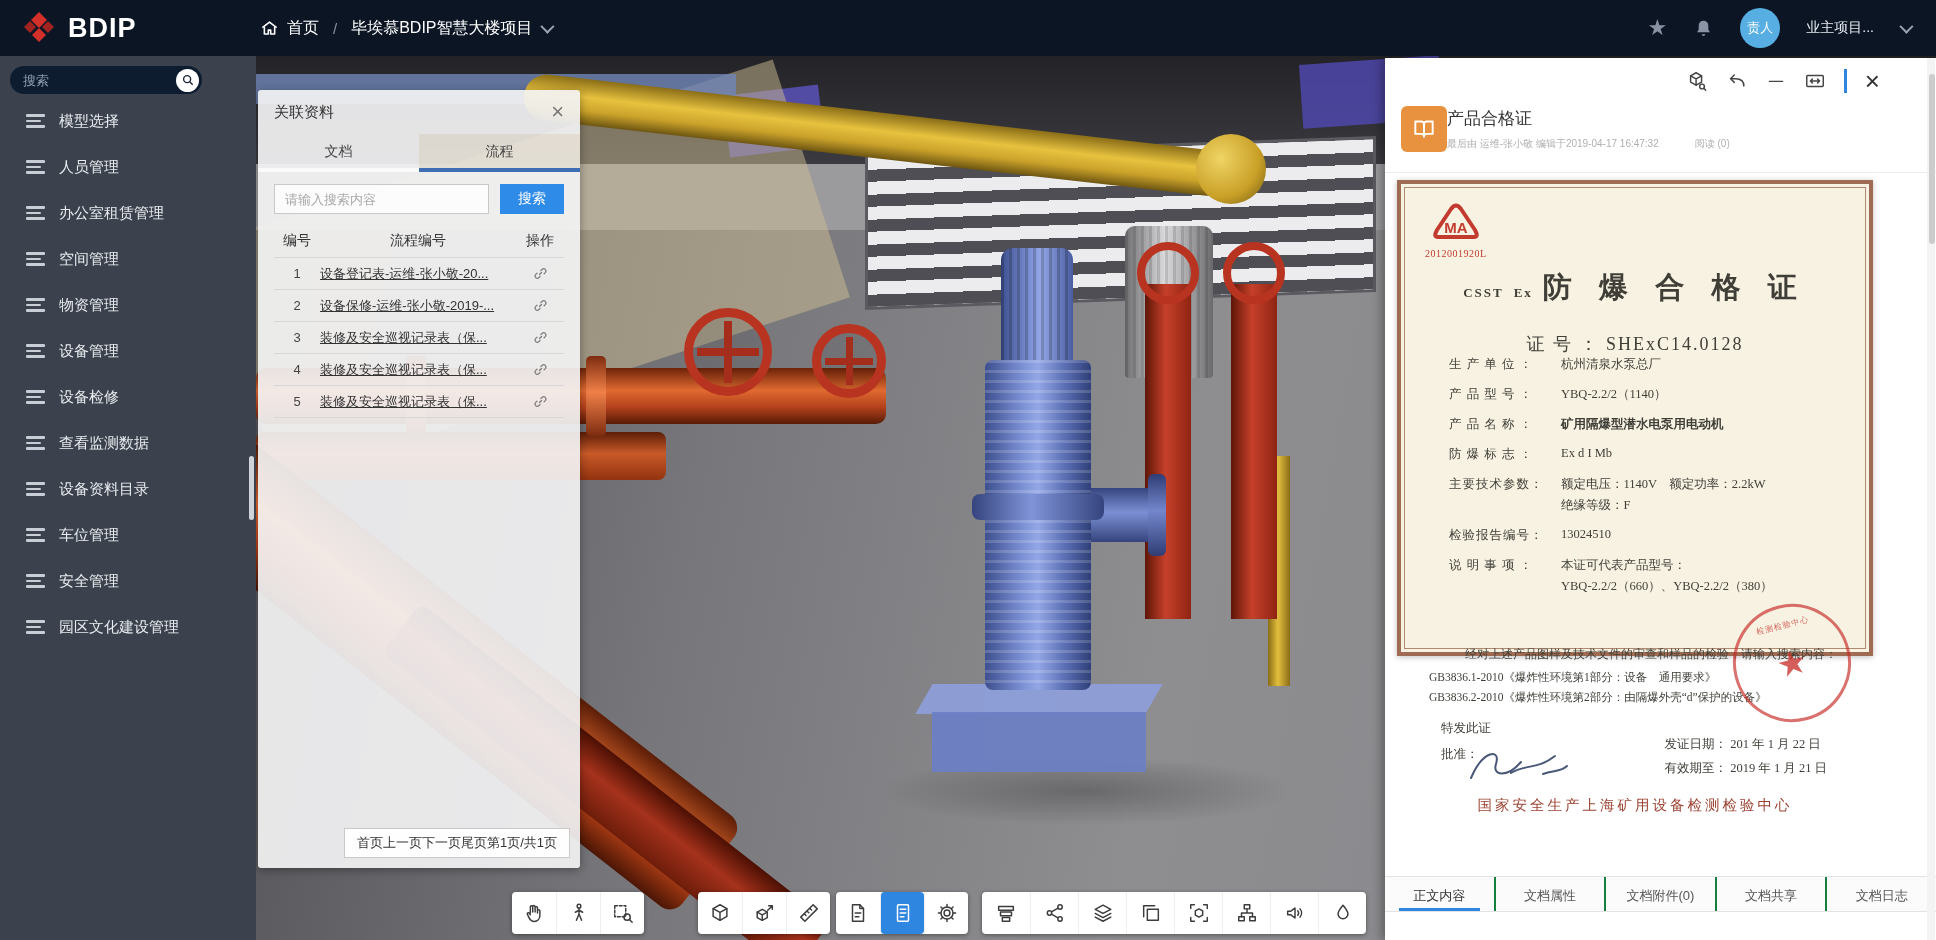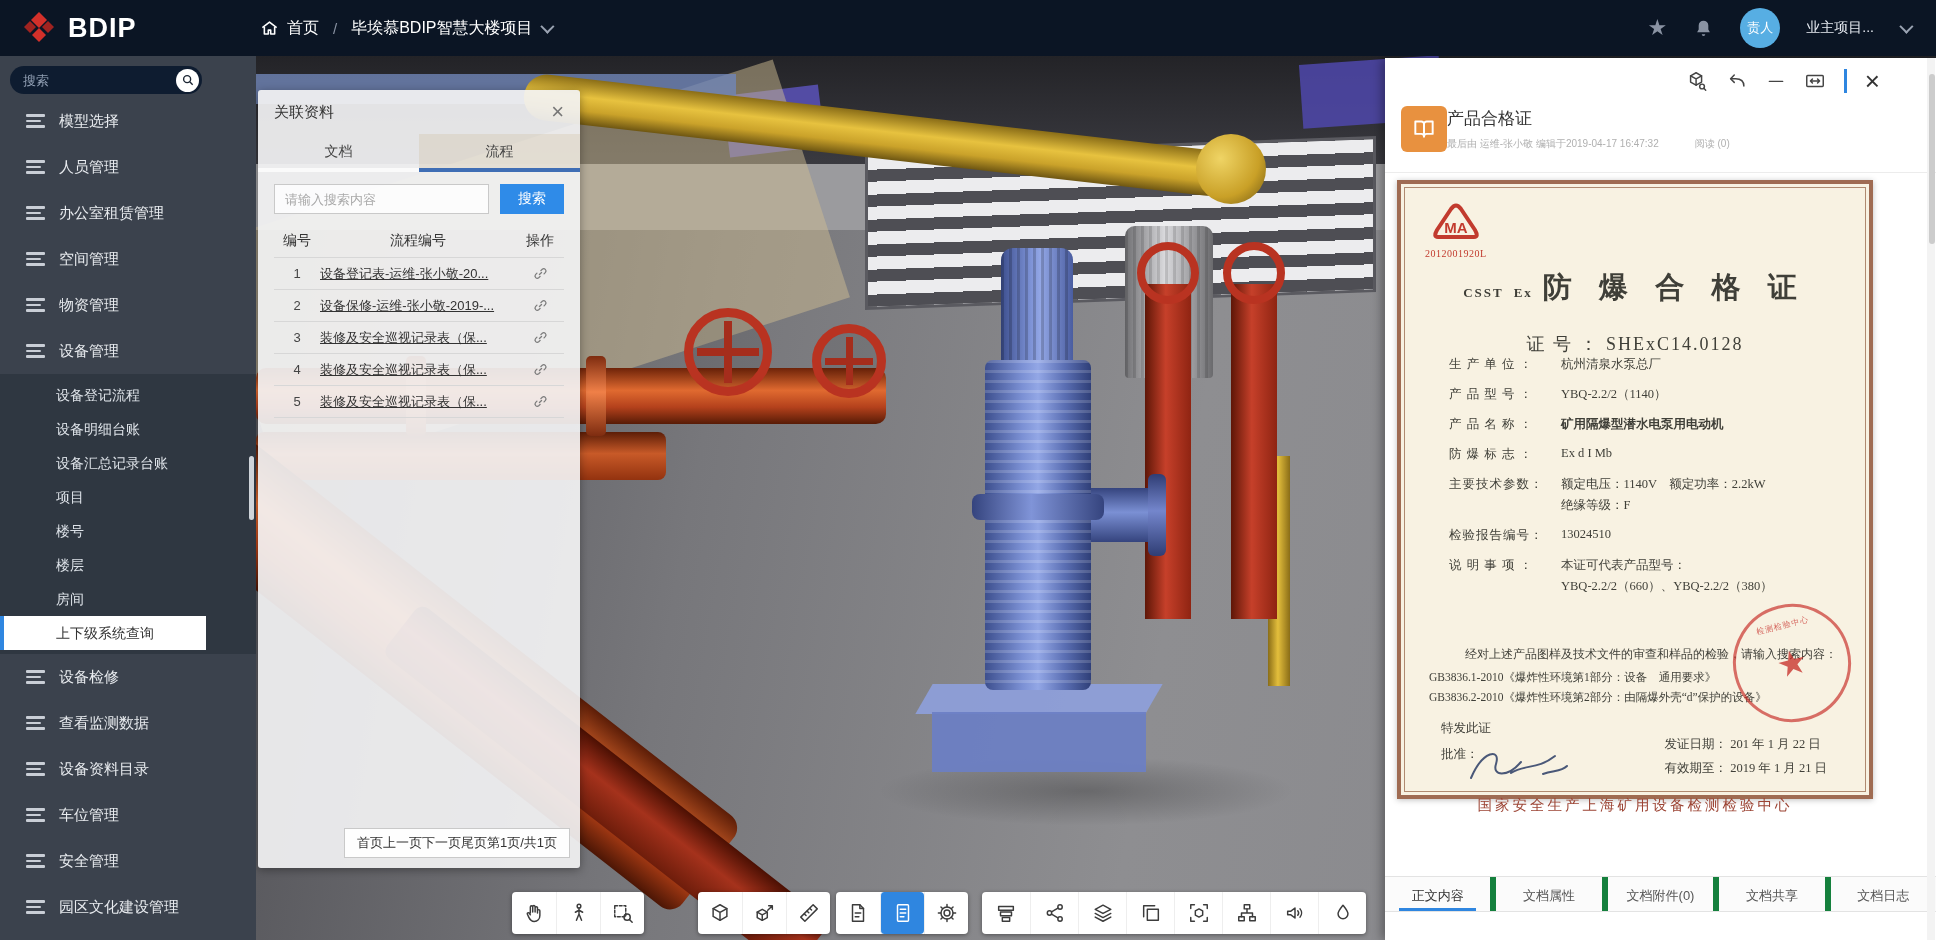--- a/index.html
+++ b/index.html
@@ -147,21 +147,21 @@
   .vbar { width:3px; height:24px; background:#2f86e0; }
   .dp-close { font-size:26px; color:#333; cursor:pointer; line-height:1; }
   .dp-titleblock { position:absolute; left:16px; top:48px; display:flex; gap:0; align-items:center; }
   .dp-bookicon { width:46px; height:46px; border-radius:6px; background:#e8913f;
     display:flex; align-items:center; justify-content:center; }
   .dp-title { font-size:17px; color:#333; }
   .dp-meta { font-size:10px; color:#b0b0b0; margin-top:7px; display:flex; gap:36px; }
   .dp-divider { position:absolute; left:0; top:114px; width:100%; height:1px; background:#ececec; }
 
   
-  .cert { position:absolute; left:12px; top:122px; width:476px; height:619px; background:#f8f2e2;
+  .cert { position:absolute; left:12px; top:122px; width:476px; height:476px; background:#f8f2e2;
     border:4px solid #9f6b52; box-shadow:inset 0 0 0 3px #f8f2e2, inset 0 0 0 4px #b08a70, 0 1px 6px rgba(0,0,0,.25);
     font-family:"Liberation Serif","DejaVu Serif",serif; color:#3f3f38; }
   .cert-body { position:relative; width:100%; height:100%; padding:14px; }
   .ma-block { position:absolute; left:24px; top:18px; text-align:center; }
   .ma-no { font-size:10px; color:#c23b2e; margin-top:2px; letter-spacing:.5px; }
   .cert-titleline { position:absolute; left:0; top:84px; width:100%; text-align:center; white-space:nowrap; }
   .cert-pre { font-size:13px; font-weight:bold; letter-spacing:2px; margin-right:6px; }
   .cert-big { font-size:29px; font-weight:bold; letter-spacing:10px; }
   .cert-noline { position:absolute; left:0; top:148px; width:100%; text-align:center; font-size:18px; letter-spacing:2px; }
   .cert-fields { position:absolute; left:48px; top:172px; right:30px; }
@@ -182,21 +182,21 @@
   .cert-seal .star { color:rgba(198,40,35,.85); font-size:34px; }
   .cert-seal .seal-text { position:absolute; top:12px; left:0; right:0; text-align:center;
     font-size:8px; color:rgba(198,40,35,.8); letter-spacing:1px; }
   .cert-issuer { position:absolute; left:0; top:612px; width:100%; text-align:center; font-size:14.5px;
     color:#9c4434; letter-spacing:3px; }
 
   
   .dp-tabs { position:absolute; left:0; top:818px; width:100%; height:36px; display:flex;
     background:#fbfbfb; border-top:1px solid #e3e3e3; border-bottom:1px solid #e3e3e3; }
   .dtab { flex:1; text-align:center; font-size:13px; color:#555; padding-top:10px; position:relative;
-    border-right:6px solid #15803d; cursor:pointer; }
+    border-right:2px solid #15803d; cursor:pointer; }
   .dtab.active { color:#333; }
   .dtab.active::after { content:""; position:absolute; left:14px; right:14px; bottom:0; height:3px; background:#2f86e0; }
   .dp-scroll { position:absolute; right:1px; top:0; width:8px; height:100%; background:#f3f3f3; }
   .dp-thumb { position:absolute; right:1px; top:16px; width:6px; height:170px; background:#cccccc; border-radius:3px; }
 </style>
 </head>
 <body>
 
 <div class="app">
 
@@ -287,30 +287,20 @@
     </div>
     <div class="menu-item">
       <span class="mi">
           <span></span>
           <span></span>
           <span></span>
         </span>
       <span>设备管理</span>
     </div>
 
-    <div class="submenu">
-      <div class="sub-item">设备登记流程</div>
-      <div class="sub-item">设备明细台账</div>
-      <div class="sub-item">设备汇总记录台账</div>
-      <div class="sub-item">项目</div>
-      <div class="sub-item">楼号</div>
-      <div class="sub-item">楼层</div>
-      <div class="sub-item">房间</div>
-      <div class="sub-item selected">上下级系统查询</div>
-    </div>
 
     <div class="menu-item">
       <span class="mi">
           <span></span>
           <span></span>
           <span></span>
         </span>
       <span>设备检修</span>
     </div>
     <div class="menu-item">

